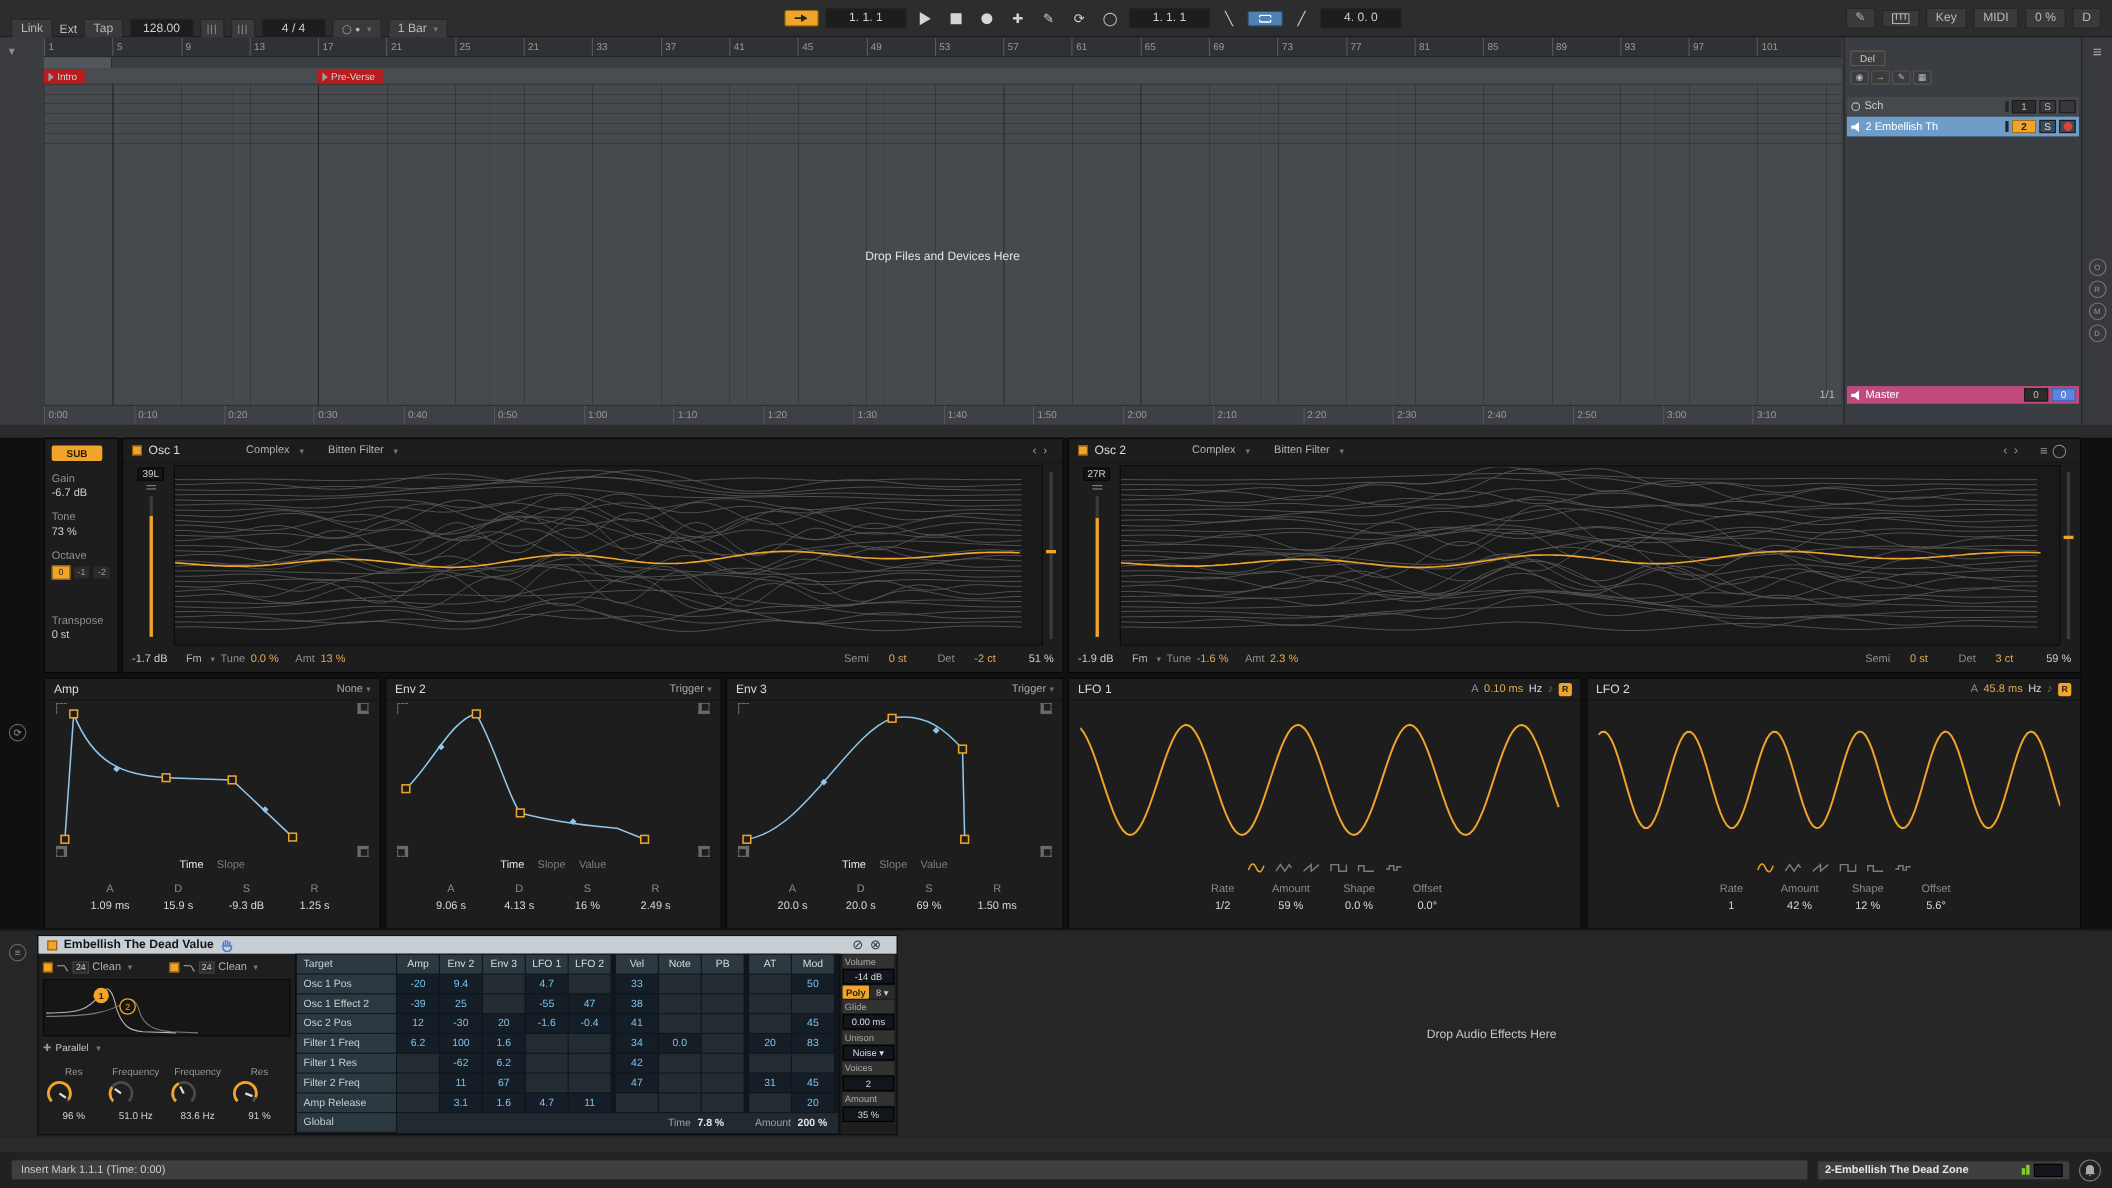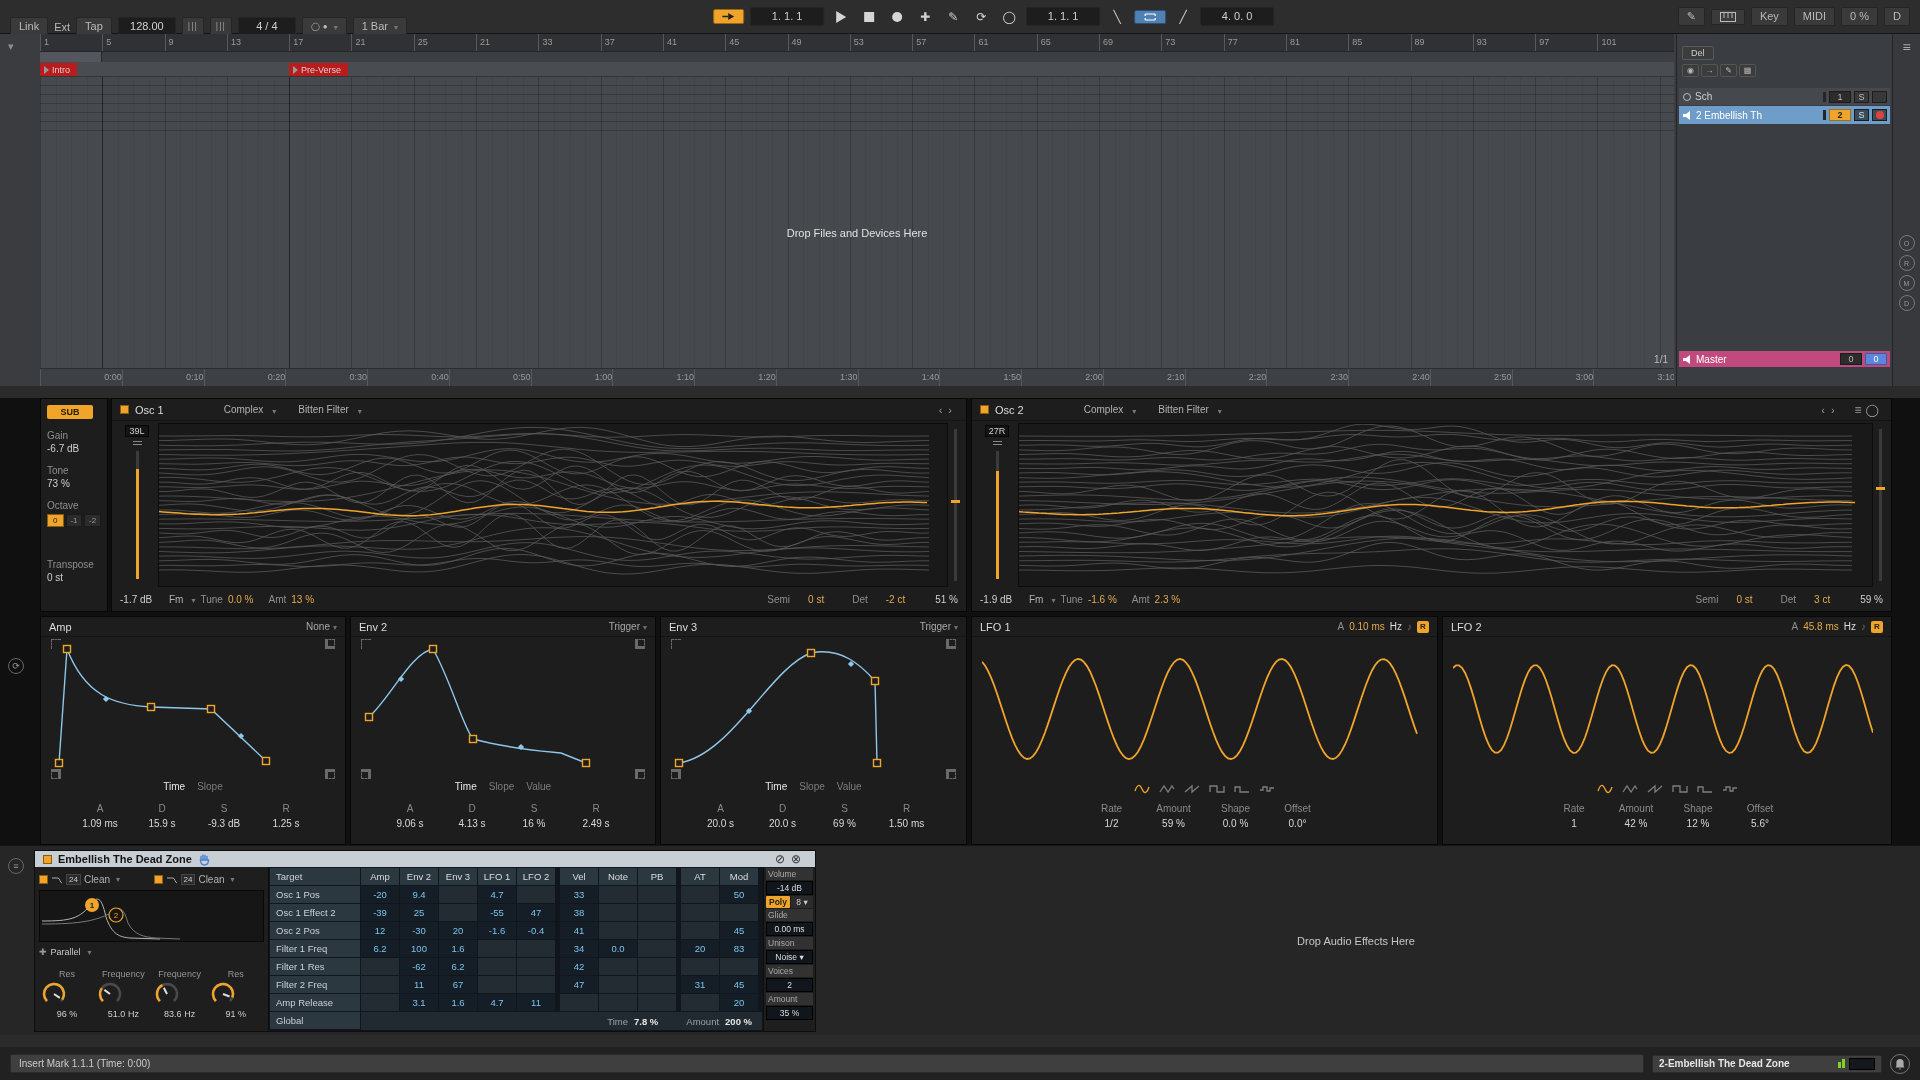--- a/index.html
+++ b/index.html
@@ -30,21 +30,21 @@
 #scrub{height:10px;background:#3b3e42;position:relative;}
 #loop-region{position:absolute;left:0;top:0;width:62px;height:100%;background:#53575d;border-right:1px solid #26282b;}
 #locator-row{height:15px;background:#494c51;position:relative;border-bottom:1px solid #33353a;}
 .locator{position:absolute;top:1px;height:13px;background:#b91c1c;color:#d5d5d5;font-size:9px;padding:1px 7px 0 4px;display:flex;gap:3px;align-items:center;}
 .loc-tri{width:0;height:0;border-left:5px solid #9a9a9a;border-top:4px solid transparent;border-bottom:4px solid transparent;display:inline-block;}
 #grid-main{flex:1;position:relative;background-color:#46494d;background-image:repeating-linear-gradient(90deg,rgba(0,0,0,.16) 0px,rgba(0,0,0,.16) 1px,transparent 1px,transparent 62.3px),repeating-linear-gradient(90deg,rgba(0,0,0,.05) 0px,rgba(0,0,0,.05) 1px,transparent 1px,transparent 15.575px);}
 #lanes{position:absolute;left:0;right:0;top:0;height:56px;background:repeating-linear-gradient(180deg,transparent 0 8px,rgba(0,0,0,.20) 8px 9px);}
 .vline{position:absolute;top:0;bottom:0;width:1px;background:rgba(0,0,0,.38);}
 #drop-files{position:absolute;left:0;right:0;top:150px;text-align:center;font-size:11px;color:#e2e2e2;}
 #zoom-label{position:absolute;right:6px;bottom:3px;font-size:10px;color:#bbb;}
-#time-ruler{height:18px;background:#3d4044;display:flex;overflow:hidden;border-top:1px solid #2b2d30;text-align:right;}
+#time-ruler{height:18px;background:#3d4044;display:flex;overflow:hidden;border-top:1px solid #2b2d30;}
 .time-num{flex:none;width:81.76px;font-size:9px;color:#9a9a9a;border-left:1px solid #55585c;padding:3px 0 0 3px;}
 #track-panel{position:absolute;left:1676px;top:0;width:216px;height:100%;background:#3a3d41;border-left:1px solid #232323;}
 .del-btn{position:absolute;left:5px;top:12px;background:#3c3c3c;border:1px solid #5a5a5a;border-radius:2px;font-size:9px;color:#ccc;padding:1px 8px;}
 .tp-icons{position:absolute;left:5px;top:30px;display:flex;gap:2px;}
 .tp-ic{width:17px;height:13px;background:#3c3c3c;border:1px solid #555;border-radius:2px;color:#bbb;font-size:8px;display:flex;align-items:center;justify-content:center;}
 .track{position:absolute;left:2px;right:2px;display:flex;align-items:center;gap:3px;padding:0 3px;font-size:10px;}
 .trk-meter{width:3px;height:10px;background:#23262a;}
 .nbox{width:22px;height:12px;background:#2c2c2c;border:1px solid #1c1c1c;color:#bbb;font-size:9px;display:flex;align-items:center;justify-content:center;}
 .sbox{width:15px;height:12px;background:#383838;border:1px solid #1c1c1c;color:#bbb;font-size:9px;display:flex;align-items:center;justify-content:center;}
 .tname{flex:1;overflow:hidden;white-space:nowrap;text-overflow:ellipsis;}
@@ -781,21 +781,21 @@
         </div>
       </div>
   </div>
 </div>
 
 <div id="chain">
   <div class="margin-ic" style="left:8px;top:12px;">≡</div>
   <div id="wtdev">
     <div id="dev-title">
       <span class="dev-toggle"></span>
-      <span class="dev-name">Embellish The Dead Zone</span>
+      <span class="dev-name">Embellish The Dead Value</span>
       <svg width="13" height="13">
           <path d="M3 7V3.5M5 7V2M7 7V2.5M9 7V3.5M2.5 7c0 3 1.5 5 4 5s4-2 4-5z" fill="none" stroke="#4a7fd0" stroke-width="1.4" stroke-linecap="round"></path>
         </svg>
       <span class="dev-icons"><span>⊘</span><span>⊗</span></span>
     </div>
     <div id="dev-content">
 
       <div id="filter-sec">
         <div class="flt-heads">
           <div class="flt-head">

